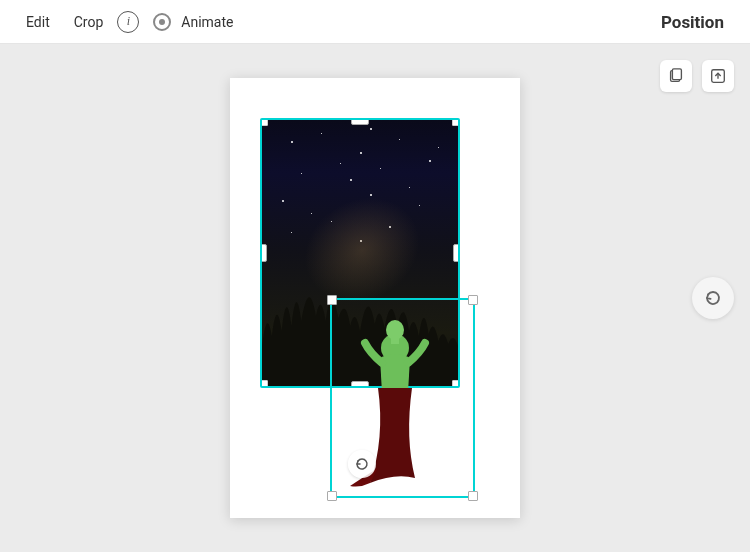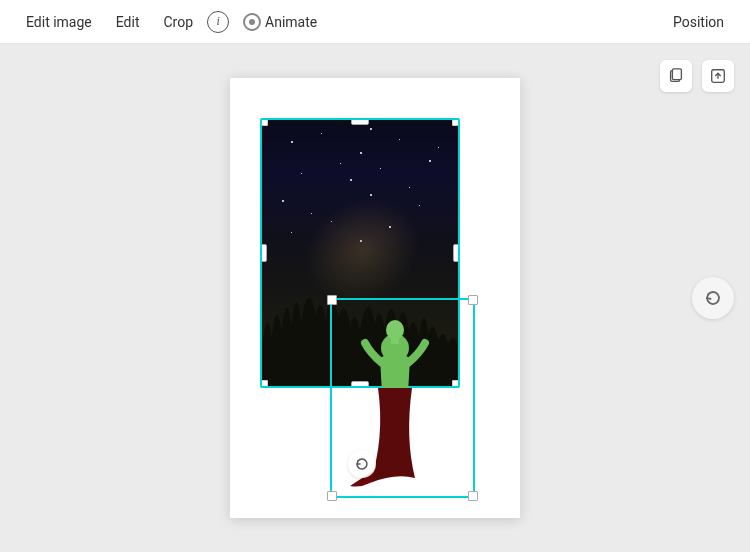--- a/index.html
+++ b/index.html
@@ -24,46 +24,47 @@
     .toolbar-item {
       padding: 6px 10px;
       font-size: 14px;
       color: #333;
       cursor: pointer;
       border-radius: 6px;
       white-space: nowrap;
     }
     .toolbar-separator { flex: 1; }
     .toolbar-right {
-      font-size: 14px;
+      font-size: 17px;
       color: #333;
       cursor: pointer;
       padding: 6px 10px;
       border-radius: 6px;
+      font-weight: bold;
     }
 
     .info-icon {
       width: 22px;
       height: 22px;
       border: 1.5px solid #555;
       border-radius: 50%;
       display: flex;
       align-items: center;
       justify-content: center;
       font-size: 12px;
       color: #555;
       cursor: pointer;
       font-style: italic;
       font-family: Georgia, serif;
     }
 
     .animate-btn {
       display: flex;
       align-items: center;
-      gap: 4px;
+      gap: 10px;
       padding: 6px 10px;
       font-size: 14px;
       color: #333;
       cursor: pointer;
       border-radius: 6px;
     }
     .animate-circle {
       width: 18px;
       height: 18px;
       border: 2px solid #888;
@@ -260,21 +261,20 @@
       border-radius: 2px;
       transform: translate(-50%, -50%);
       z-index: 10;
     }
 
   </style>
 </head>
 <body>
 
 <div class="toolbar">
-  <div class="toolbar-item">Edit image</div>
   <div class="toolbar-item">Edit</div>
   <div class="toolbar-item">Crop</div>
   <div class="info-icon">i</div>
   <div class="animate-btn">
     <div class="animate-circle"></div>
     <span>Animate</span>
   </div>
   <div class="toolbar-separator"></div>
   <div class="toolbar-right">Position</div>
 </div>

